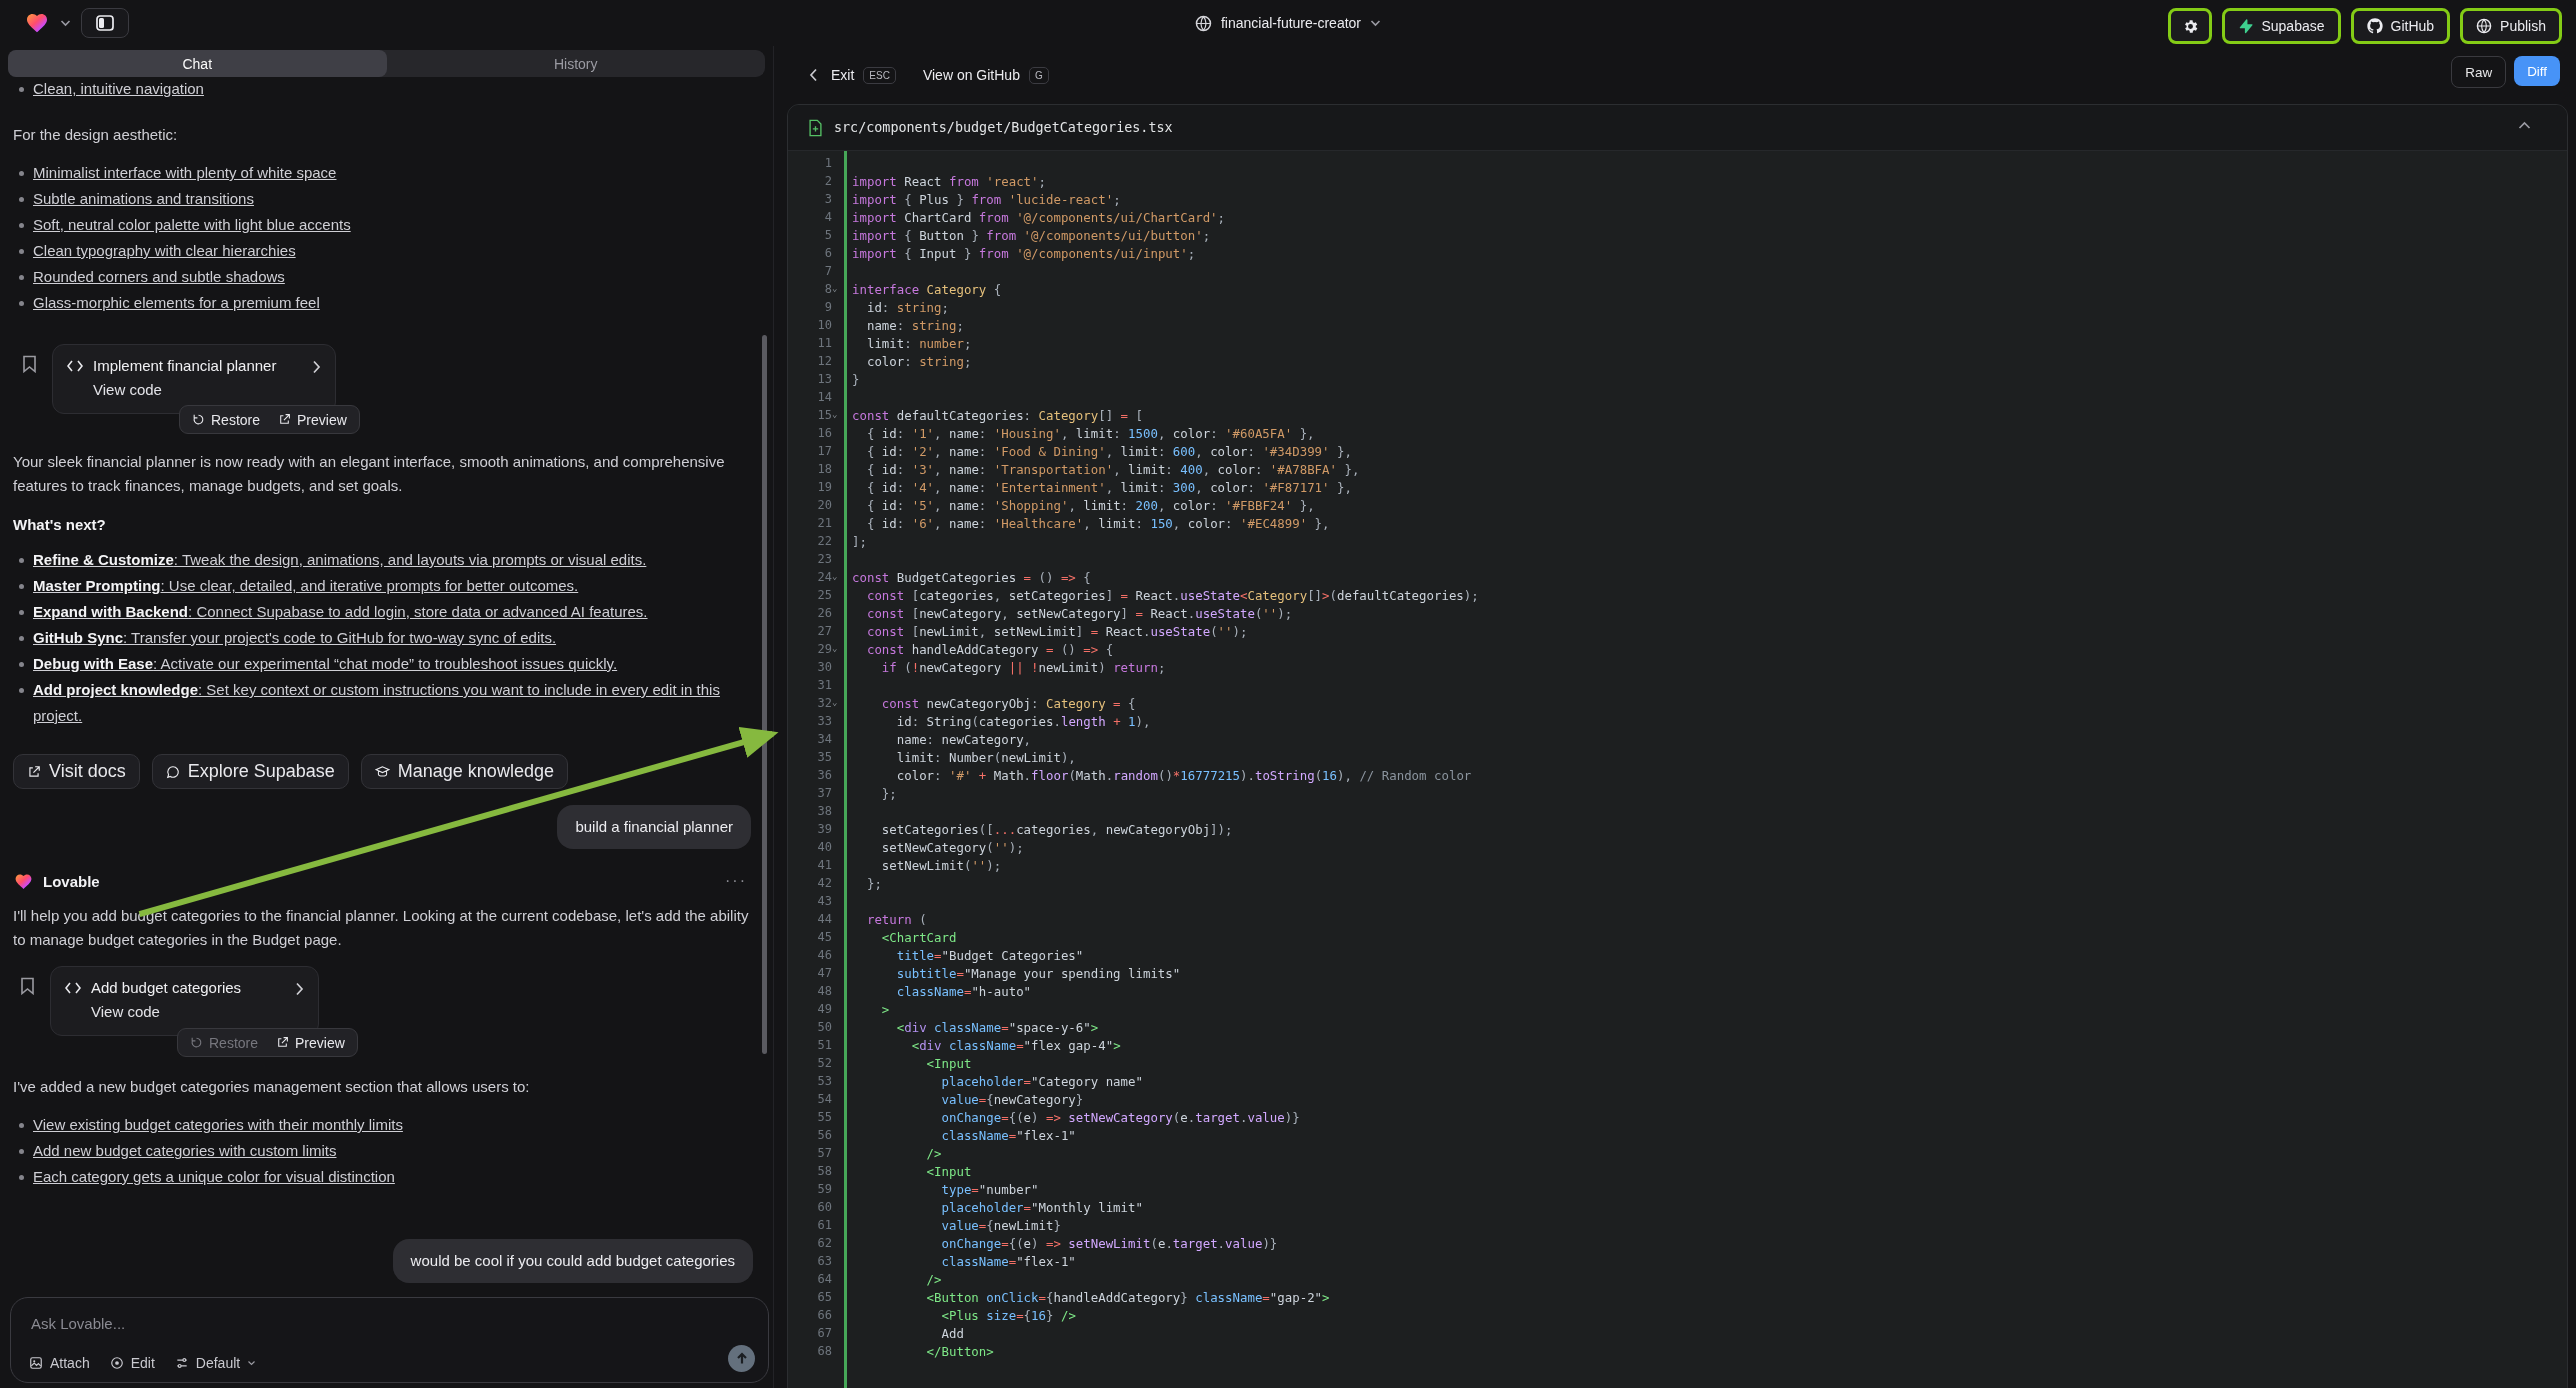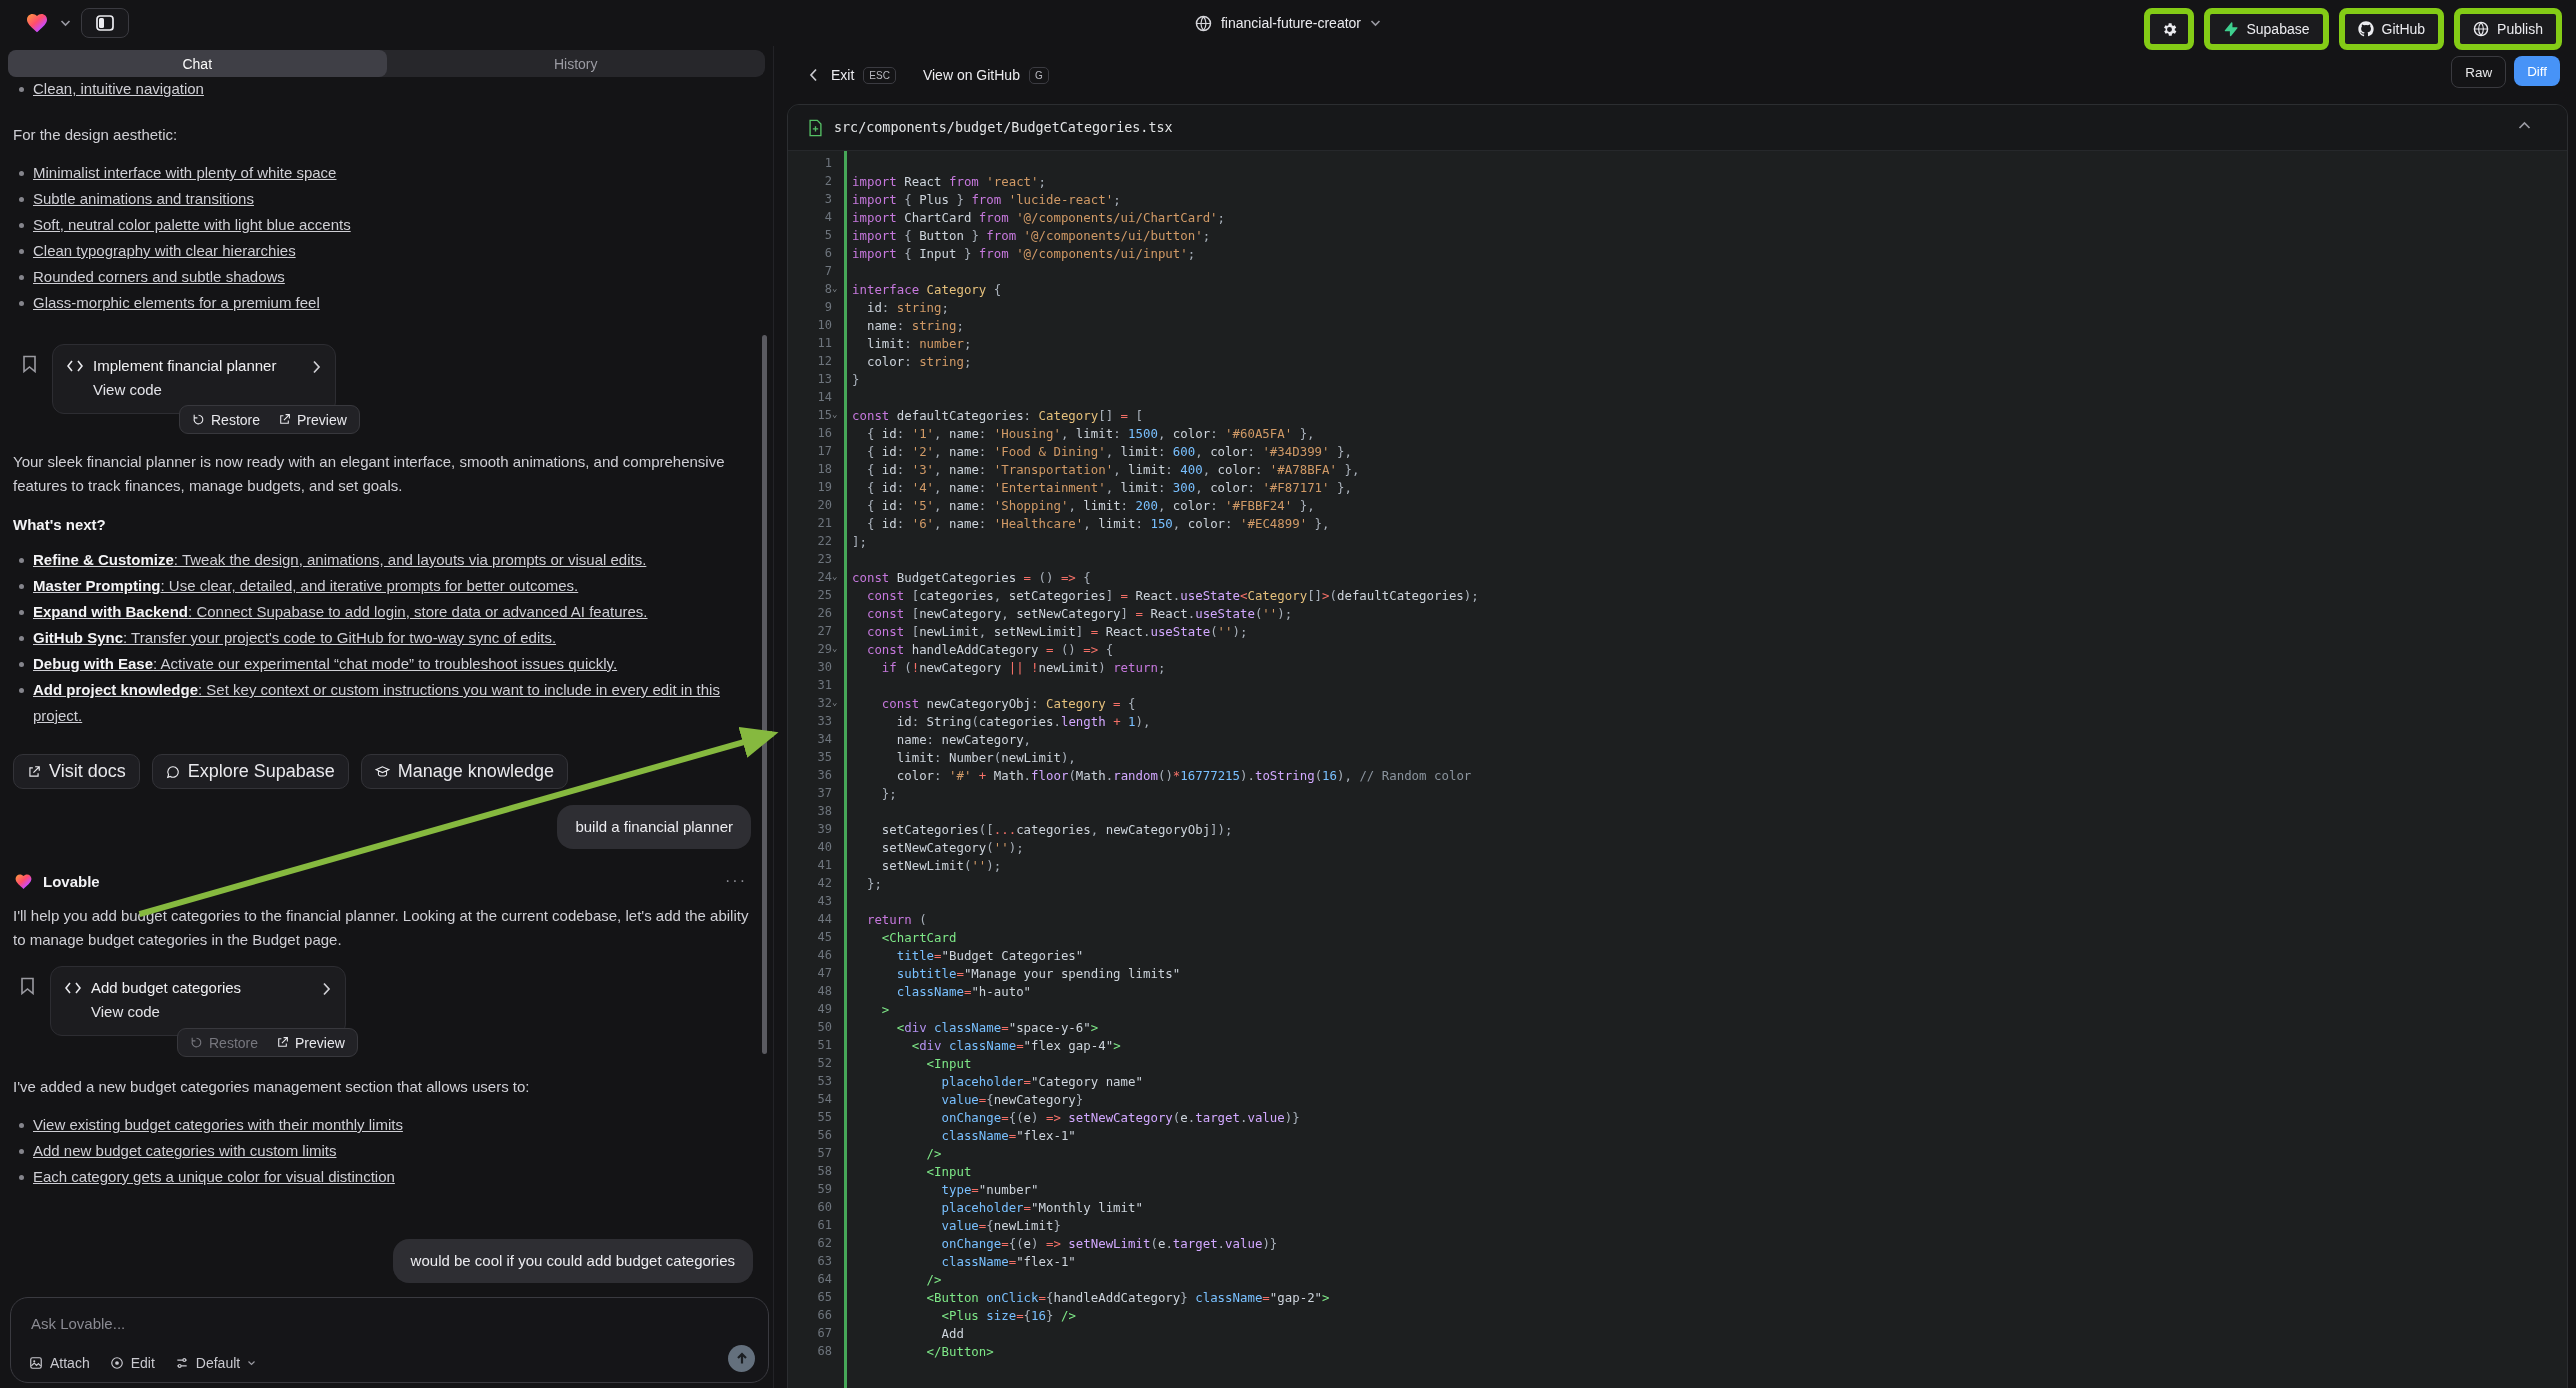--- a/index.html
+++ b/index.html
@@ -8,21 +8,21 @@
   svg{display:block}
   b{color:#f4f4f6;font-weight:700}
 
   
   .topbar{position:absolute;left:0;top:0;width:2576px;height:46px;display:flex;align-items:center;}
   .tb-left{display:flex;align-items:center;gap:10px;margin-left:24px;}
   .panel-btn{width:46px;height:28px;border:1px solid #3a3a40;border-radius:8px;display:flex;align-items:center;justify-content:center;background:#18181b;}
   .tb-center{position:absolute;left:50%;top:0;height:46px;transform:translateX(-50%);display:flex;align-items:center;gap:9px;}
   .tb-title{font-size:14px;color:#ececf0;font-weight:500;}
   .tb-right{position:absolute;right:14px;top:8px;display:flex;gap:10px;align-items:center;}
-  .tb-btn{height:30px;display:flex;align-items:center;gap:8px;padding:0 13px;border:6px solid #84cc16;border-radius:8px;background:#1b1b1e;color:#ececf0;font-size:14px;}
+  .tb-btn{height:30px;display:flex;align-items:center;gap:8px;padding:0 13px;border:3px solid #84cc16;border-radius:8px;background:#1b1b1e;color:#ececf0;font-size:14px;}
   .tb-btn.icon-only{width:38px;padding:0;justify-content:center;}
 
   
   .chat{position:absolute;left:0;top:46px;width:773px;height:1342px;border-right:1px solid #232327;}
   .tabstrip{position:absolute;left:8px;top:4px;width:757px;height:27px;background:#27272b;border-radius:9px;display:flex;padding:0;}
   .tab{flex:1;display:flex;align-items:center;justify-content:center;font-size:14px;color:#9b9ba3;border-radius:8px;}
   .tab.active{background:#3f3f46;color:#fafafa;}
   .blk{position:absolute;left:13px;width:747px;}
   .para{font-size:15px;line-height:24px;color:#cfcfd5;}
   ul.chat-list{list-style:none;margin:0;padding:0;font-size:15px;color:#cfcfd5;text-decoration:underline;}
@@ -234,21 +234,21 @@
       </svg>
       <span>Lovable</span>
     </div>
     <div class="dots" style="top:826px">···</div>
 
     <div class="blk para" style="top:858px">I'll help you add budget categories to the financial planner. Looking at the current codebase, let's add the ability to manage budget categories in the Budget page.</div>
 
     <svg class="bookmark" style="left:20px;top:931px" width="15" height="18" viewBox="0 0 15 18">
         <path d="M2 1.5h11v15l-5.5-4.5L2 16.5z" fill="none" stroke="#9a9aa1" stroke-width="1.6"></path>
       </svg>
-    <div class="vcard" style="left:50px;top:920px;width:296px">
+    <div class="vcard" style="left:50px;top:920px;width:269px">
       <div class="row1">
         <svg width="16" height="12" viewBox="0 0 16 12">
             <path d="M5 1L1 6l4 5M11 1l4 5-4 5" fill="none" stroke="#e8e8ec" stroke-width="1.6"></path>
           </svg>
         <span>Add budget categories</span>
       </div>
       <svg class="chev" width="9" height="14" viewBox="0 0 9 14">
           <path d="M2 1.5l5 5.5-5 5.5" fill="none" stroke="#cfcfd4" stroke-width="1.7"></path>
         </svg>
       <div class="row2">View code</div>

